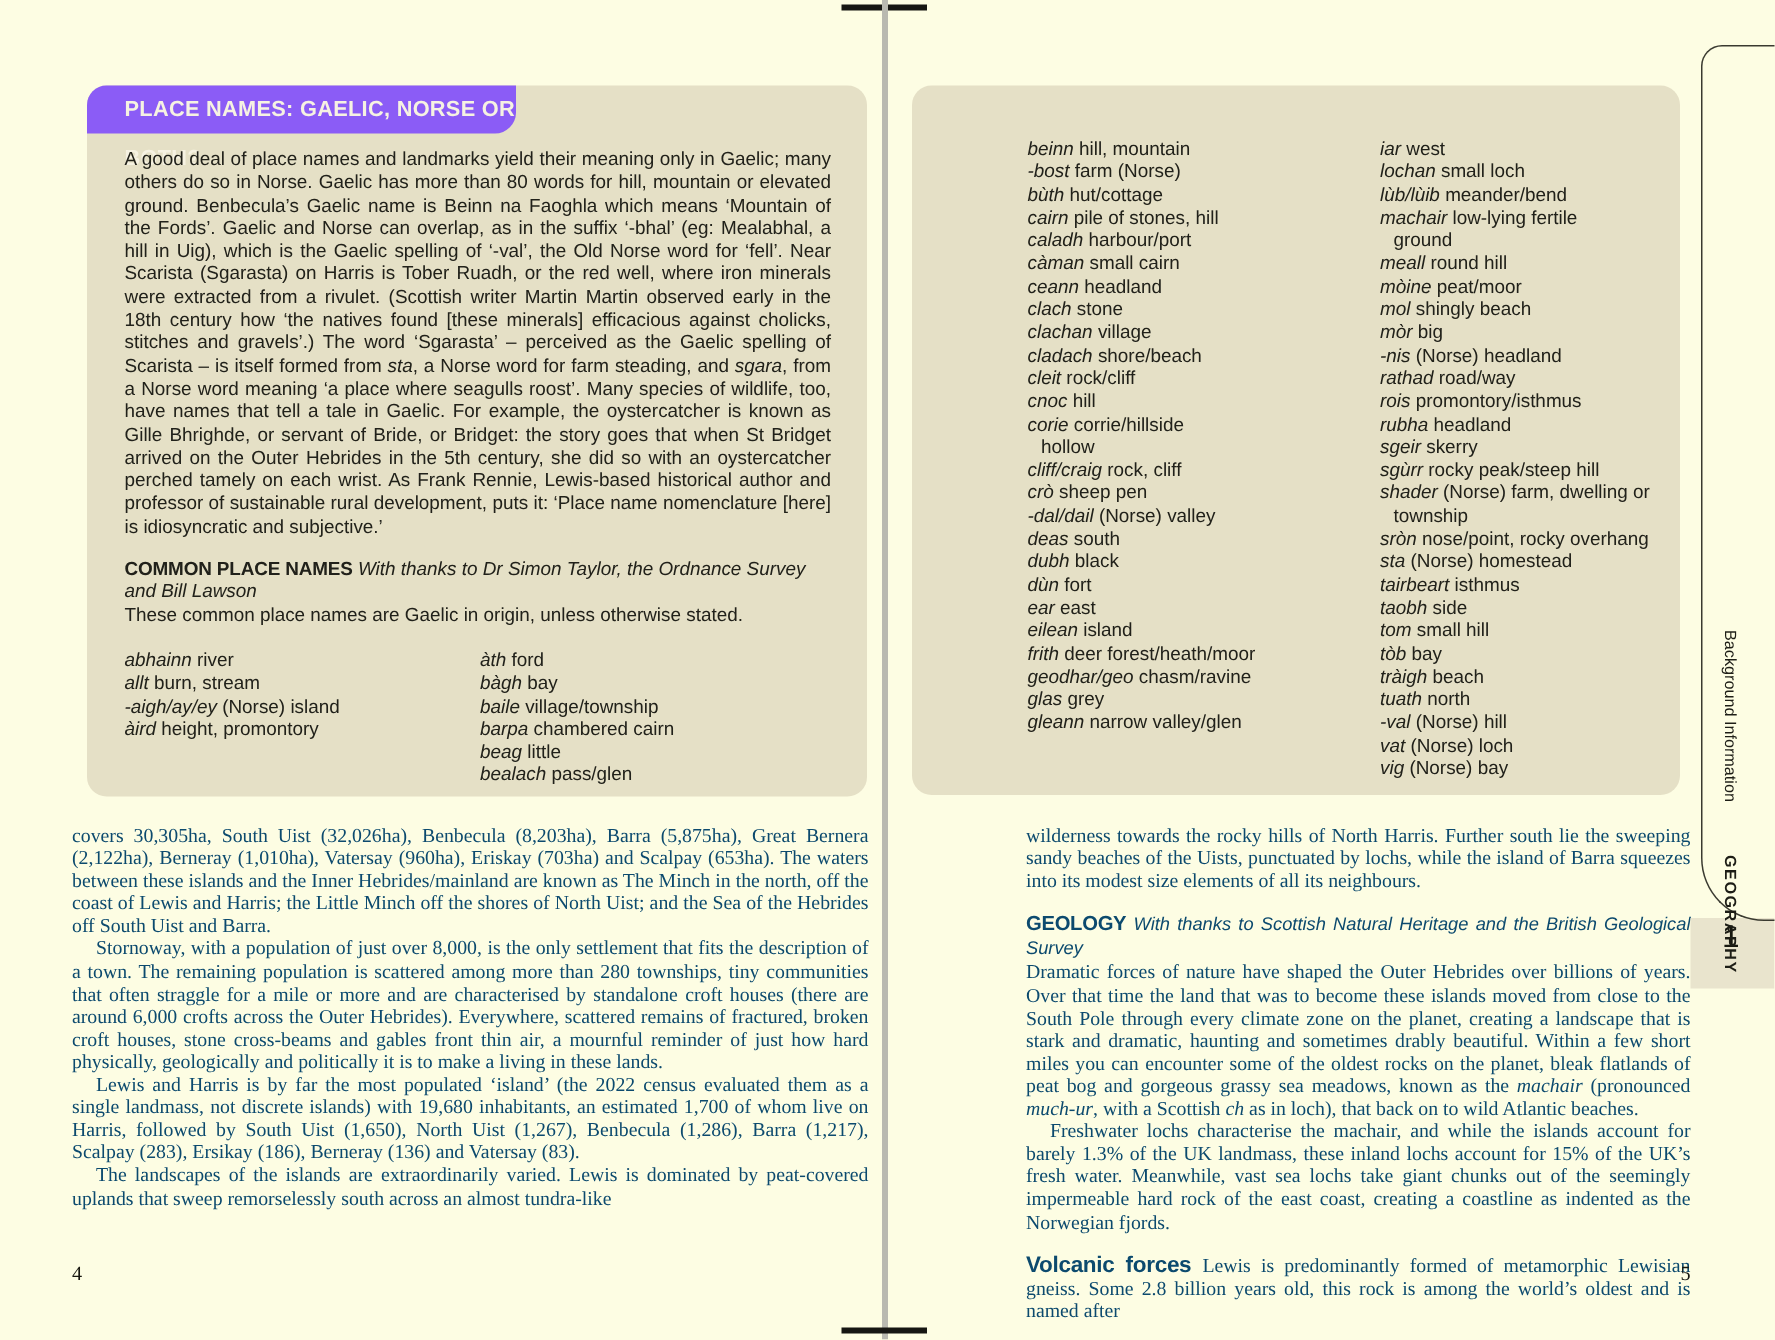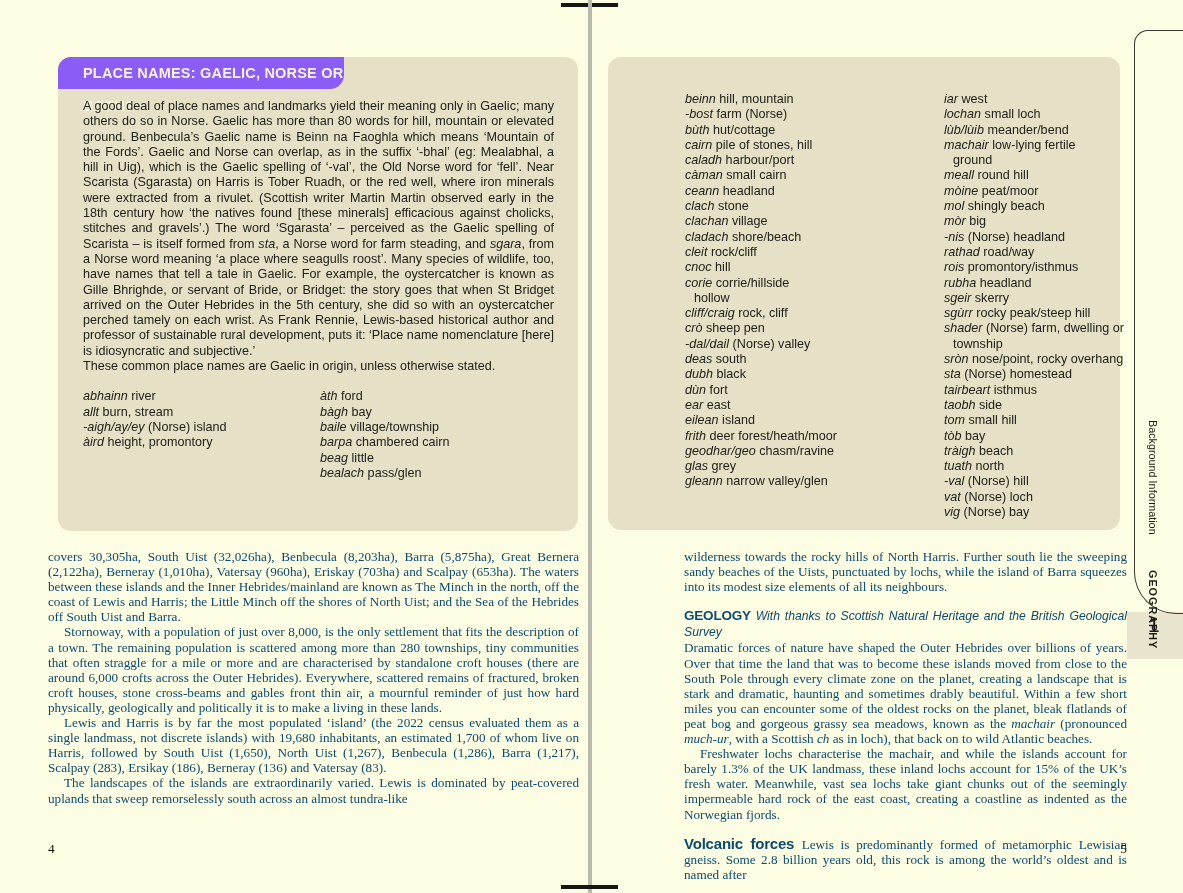--- a/index.html
+++ b/index.html
@@ -35,21 +35,21 @@
   .sec-credit{font-style:italic;}
   .box-note{margin:0;}
   .glossary-cols{display:flex;margin-top:15px;}
   .g-entry{padding-left:9px;text-indent:-9px;white-space:pre-line;}
   .term{font-style:italic;}
   .it{font-style:italic;}
   #left-box .col1{width:237px;flex:none;}
   #left-box .col2{flex:1;}
 
   #right-box{left:608px;top:57px;width:512px;height:473px;}
-  #right-box-content{position:absolute;left:77px;top:35px;right:0;display:flex;gap:24px;}
+  #right-box-content{position:absolute;left:77px;top:35px;right:0;display:flex;}
   #right-box .col1{width:235px;flex:none;}
   #right-box .col2{width:200px;flex:none;}
 
   
   .body-text{
     font-family:"Liberation Serif",serif;font-size:13.2px;line-height:15.1px;
     color:#0c4a6e;text-align:justify;
   }
   #left-body{left:48px;top:549px;width:531px;}
   #right-body{left:684px;top:549px;width:443px;}
@@ -87,20 +87,21 @@
 
 <div class="abs spine-mark" id="mark-top"></div>
 <div class="abs" id="gutter"></div>
 <div class="abs spine-mark" id="mark-bottom"></div>
 
 <div>
   <div class="abs infobox" id="left-box">
     <div id="left-box-header">PLACE NAMES: GAELIC, NORSE OR BOTH?</div>
     <div id="left-box-content">
       <p class="box-intro"><span>A good deal of place names and landmarks yield their meaning only in Gaelic; many others do so in Norse. Gaelic has more than 80 words for hill, mountain or elevated ground. Benbecula’s Gaelic name is Beinn na Faoghla which means ‘Mountain of the Fords’. Gaelic and Norse can overlap, as in the suffix ‘-bhal’ (eg: Mealabhal, a hill in Uig), which is the Gaelic spelling of ‘-val’, the Old Norse word for ‘fell’. Near Scarista (Sgarasta) on Harris is Tober Ruadh, or the red well, where iron minerals were extracted from a rivulet. (Scottish writer Martin Martin observed early in the 18th century how ‘the natives found [these minerals] efficacious against cholicks, stitches and gravels’.) The word ‘Sgarasta’ – perceived as the Gaelic spelling of Scarista – is itself formed from </span><span class="it">sta</span><span>, a Norse word for farm steading, and </span><span class="it">sgara</span><span>, from a Norse word meaning ‘a place where seagulls roost’. Many species of wildlife, too, have names that tell a tale in Gaelic. For example, the oystercatcher is known as Gille Bhrighde, or servant of Bride, or Bridget: the story goes that when St Bridget arrived on the Outer Hebrides in the 5th century, she did so with an oystercatcher perched tamely on each wrist. As Frank Rennie, Lewis-based historical author and professor of sustainable rural development, puts it: ‘Place name nomenclature [here] is idiosyncratic and subjective.’</span></p>
+      <p class="box-subhead"><span class="sec-head">COMMON PLACE NAMES</span><span class="sec-credit"> With thanks to Dr Simon Taylor, the Ordnance Survey and Bill Lawson</span></p>
       <p class="box-note">These common place names are Gaelic in origin, unless otherwise stated.</p>
       <div class="glossary-cols">
         <div class="col1">
             <div class="g-entry"><span class="term">abhainn</span> river</div>
             <div class="g-entry"><span class="term">allt</span> burn, stream</div>
             <div class="g-entry"><span class="term">-aigh/ay/ey</span> (Norse) island</div>
             <div class="g-entry"><span class="term">àird</span> height, promontory</div>
           </div>
         <div class="col2">
             <div class="g-entry"><span class="term">àth</span> ford</div>

